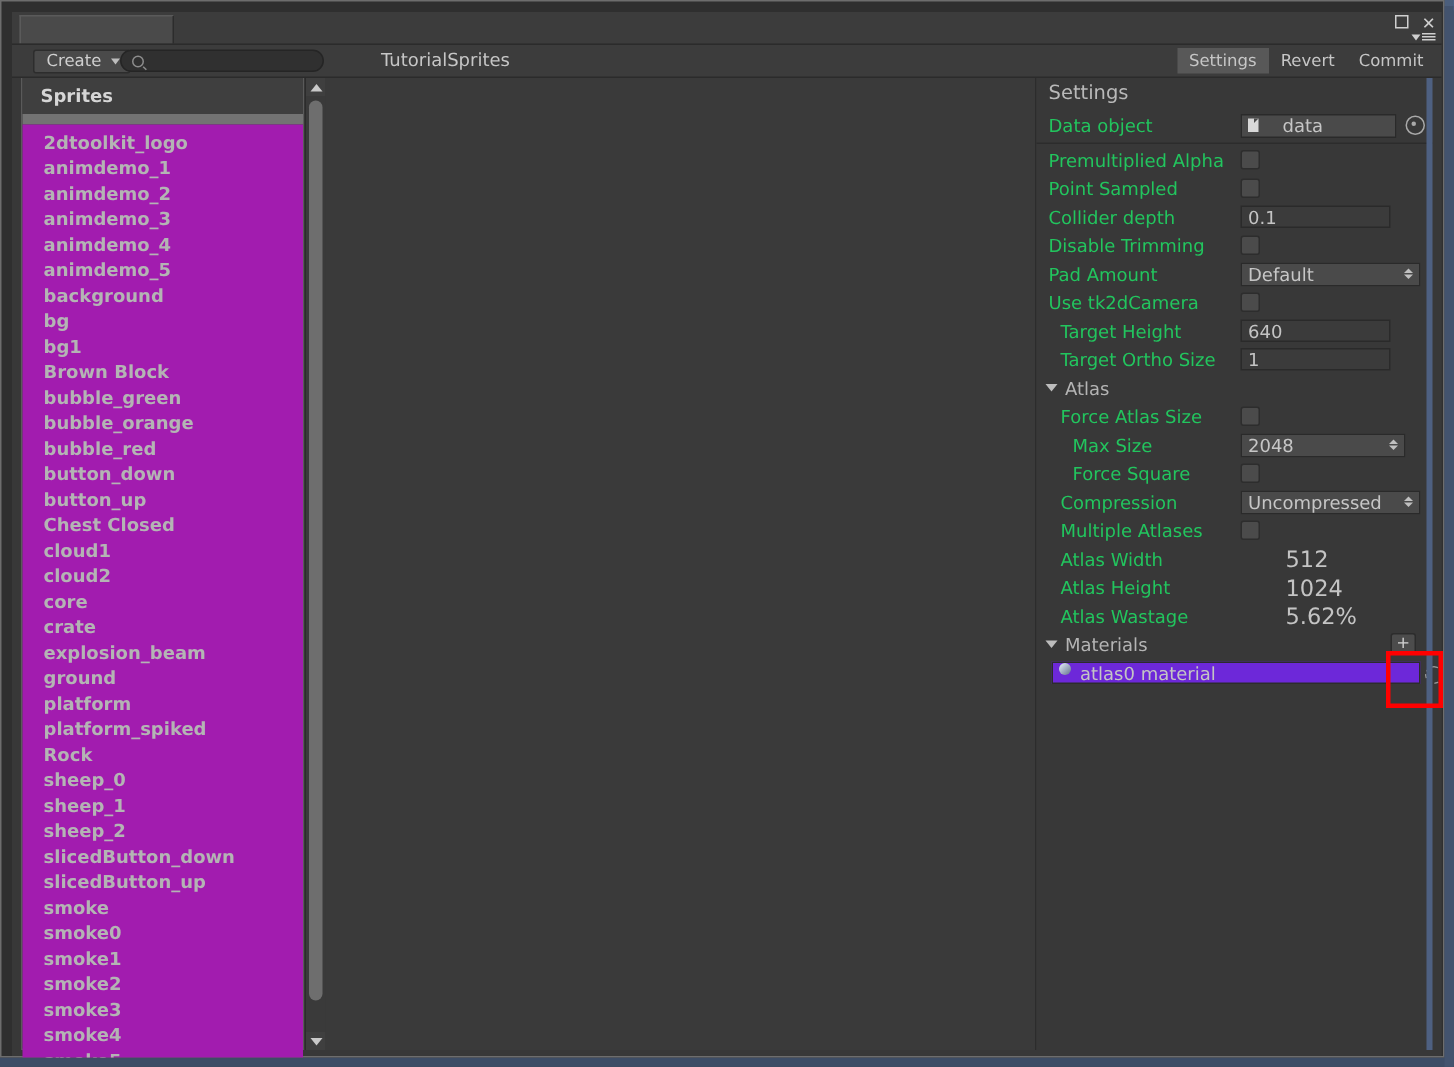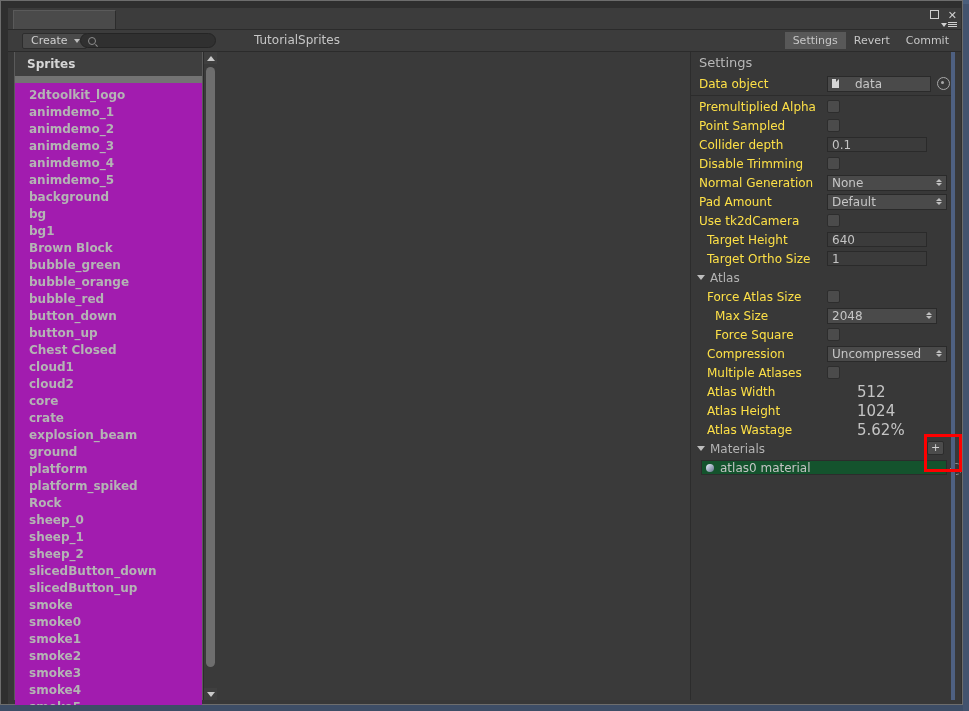--- a/index.html
+++ b/index.html
@@ -66,21 +66,21 @@
   .vscroll .arrow.bot{position:absolute;bottom:0;width:13px;box-sizing:border-box;}
   .vscroll .thumb{position:absolute;left:2px;top:15px;width:9px;height:600px;background:#6e6e6e;border-radius:5px;}
 
   
   .canvas{position:absolute;left:209px;top:0;right:270px;height:648px;background:#3a3a3a;border-right:1px solid #2c2c2c;}
 
   
   .inspector{position:absolute;right:6px;top:0;width:264px;height:648px;background:#383838;}
   .insp-title{height:22px;line-height:22px;padding-left:8px;color:#b9b9b9;font-size:13px;}
   .row{height:19px;display:flex;align-items:center;padding-left:8px;box-sizing:border-box;}
-  .row .lbl{color:#fde047;font-size:12px;flex:0 0 auto;width:128px;white-space:nowrap;}
+  .row .lbl{color:#22c55e;font-size:12px;flex:0 0 auto;width:128px;white-space:nowrap;}
   .row .lbl.i1{padding-left:8px;width:120px;}
   .row .lbl.i2{padding-left:16px;width:112px;}
   .divider{height:1px;background:#2c2c2c;margin:2px 0 1px 0;}
   .chk{width:13px;height:13px;background:#4b4b4b;border:1px solid #2d2d2d;border-radius:2px;box-sizing:border-box;}
   .txtfield{height:15px;line-height:15px;width:100px;background:#3b3b3b;border:1px solid #2a2a2a;
        color:#c4c4c4;font-size:12px;padding:0 4px;box-sizing:border-box;}
   .objfield{height:16px;line-height:16px;width:104px;background:#4a4a4a;border:1px solid #2a2a2a;
        color:#c6c6c6;font-size:12px;padding:0 4px;box-sizing:border-box;display:flex;align-items:center;gap:16px;}
   .fileglyph{width:7px;height:9px;background:#d8d8d8;display:inline-block;position:relative;}
   .fileglyph:after{content:"";position:absolute;right:0;top:0;border-left:3px solid #4a4a4a;border-bottom:3px solid transparent;}
@@ -91,21 +91,21 @@
   .popup.sm{width:110px;}
   .updown{display:flex;flex-direction:column;gap:1px;align-items:center;}
   .updown .u{width:0;height:0;border-left:3px solid transparent;border-right:3px solid transparent;border-bottom:3px solid #c0c0c0;}
   .updown .d{width:0;height:0;border-left:3px solid transparent;border-right:3px solid transparent;border-top:3px solid #c0c0c0;}
   .valtext{color:#c4c4c4;font-size:15px;margin-left:30px;}
   .foldarrow{width:0;height:0;border-left:4px solid transparent;border-right:4px solid transparent;border-top:5px solid #bdbdbd;margin-right:5px;}
   .foldrow{height:19px;display:flex;align-items:center;padding-left:6px;color:#b4b4b4;font-size:12px;position:relative;}
   .plusbtn{position:absolute;right:11px;top:2px;width:17px;height:14px;background:#4c4c4c;border:1px solid #2c2c2c;
        border-radius:2px;color:#d2d2d2;font-size:11px;line-height:12px;text-align:center;box-sizing:border-box;}
   .redbox{position:absolute;left:924px;top:434px;width:38px;height:38px;border:3px solid #f00;box-sizing:border-box;z-index:20;}
-  .matrow{margin:2px 8px 0 10px;height:15px;background:#14532d;border:1px solid #2c2c2c;display:flex;align-items:center;
+  .matrow{margin:2px 8px 0 10px;height:15px;background:#6d28d9;border:1px solid #2c2c2c;display:flex;align-items:flex-start;
        gap:6px;padding-left:4px;box-sizing:border-box;position:relative;}
   .sphere{width:8px;height:8px;border-radius:50%;background:linear-gradient(135deg,#cfd8e8 20%,#6f7d96 90%);}
   .mattext{color:#c4c4c4;font-size:12px;}
   .matcircle{position:absolute;right:-16px;top:2px;width:10px;height:10px;border:1px dashed #9a9a9a;border-radius:50%;}
   .insp-scroll{position:absolute;right:0;top:0;width:4px;height:648px;background:#4e6081;}
 </style>
 </head>
 <body>
 
 <div id="desktop">
@@ -231,30 +231,20 @@
           </div>
           <div class="row">
             <span class="lbl">Collider depth</span>
             <span class="txtfield">0.1</span>
           </div>
           <div class="row">
             <span class="lbl">Disable Trimming</span>
             <span class="chk"></span>
           </div>
           <div class="row">
-            <span class="lbl">Normal Generation</span>
-            <span class="popup">
-              <span>None</span>
-              <span class="updown">
-                <span class="u"></span>
-                <span class="d"></span>
-              </span>
-            </span>
-          </div>
-          <div class="row">
             <span class="lbl">Pad Amount</span>
             <span class="popup">
               <span>Default</span>
               <span class="updown">
                 <span class="u"></span>
                 <span class="d"></span>
               </span>
             </span>
           </div>
           <div class="row">

